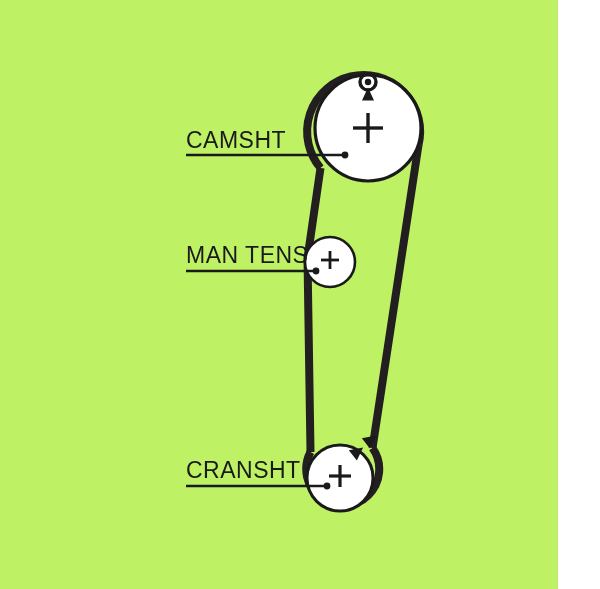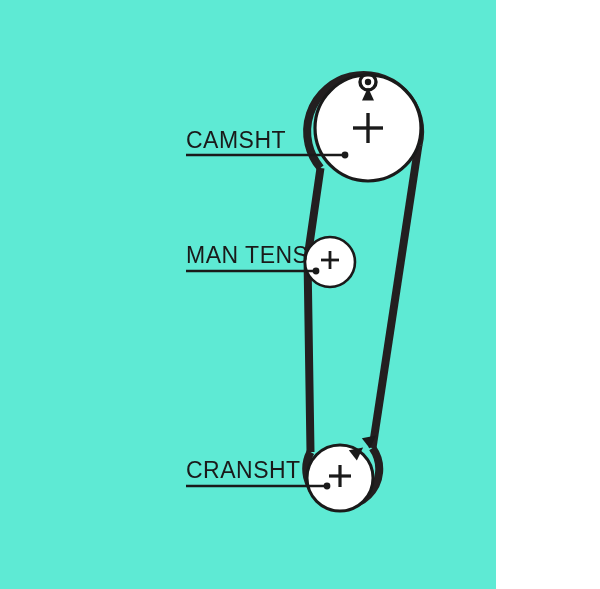--- a/index.html
+++ b/index.html
@@ -8,23 +8,23 @@
     background: #ffffff;
   }
   body {
     width: 600px;
     height: 589px;
     font-family: "Liberation Sans", sans-serif;
     overflow: hidden;
   }
   #diagram-root {
     position: relative;
-    width: 496px;
+    width: 558px;
     height: 589px;
-    background: #5eead4;
+    background: #bef264;
   }
   #belt-svg {
     position: absolute;
     left: 0;
     top: 0;
     width: 600px;
     height: 589px;
     display: block;
   }
   .label-text {

